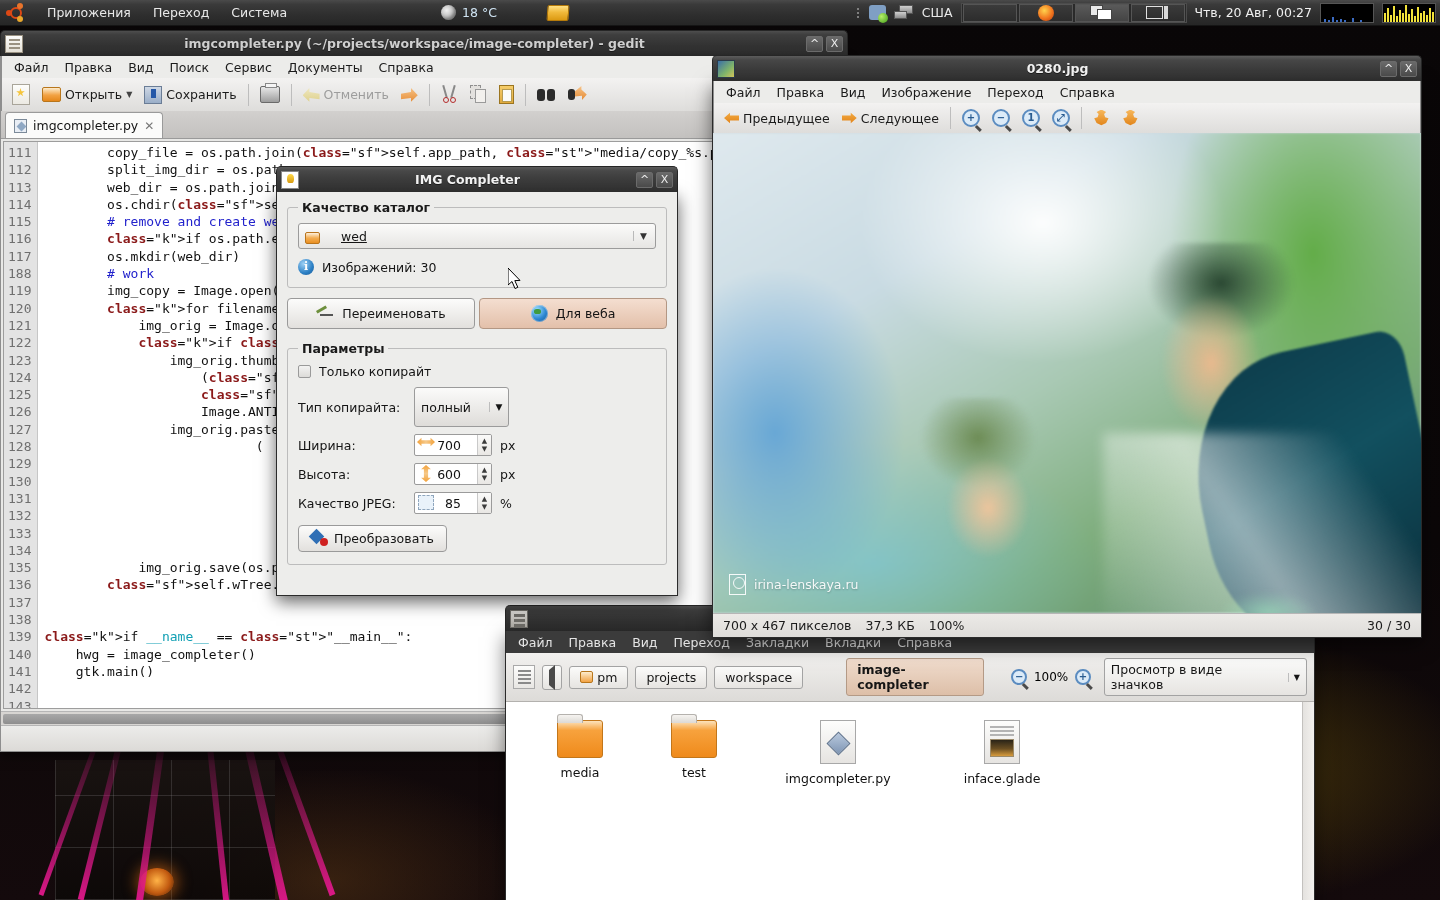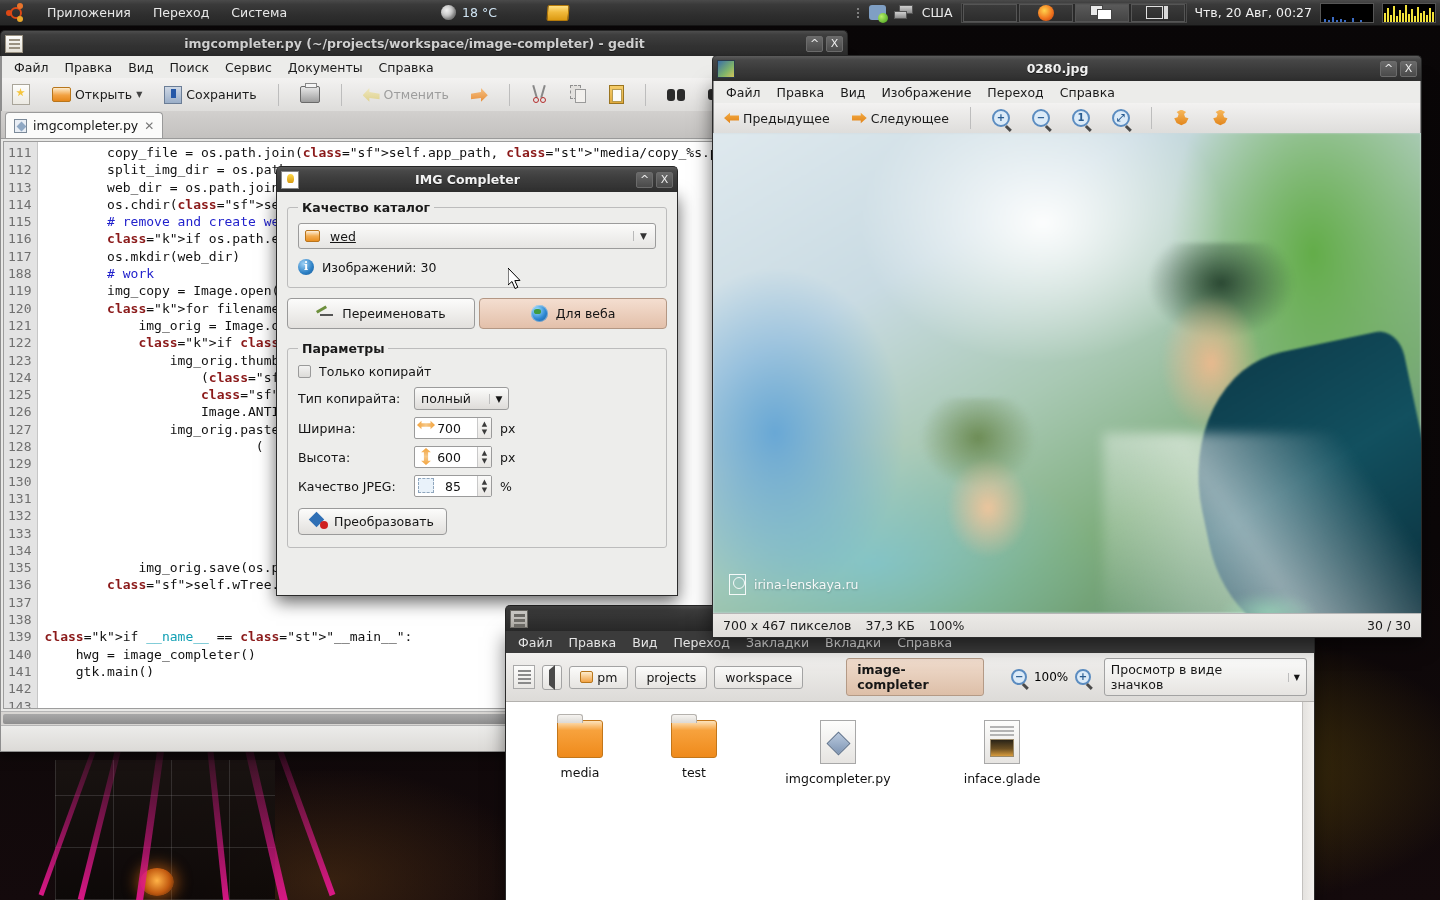--- a/index.html
+++ b/index.html
@@ -122,21 +122,21 @@
     background:linear-gradient(180deg,#6a6a6a,#4a4a4a);
     color:#eee; font-size:11px; line-height:14px; text-align:center; border-radius:2px;
   }
   .menubar {
     height:22px; display:flex; align-items:center; gap:0px;
     background:#ececea; border-left:1px solid #8e8e8e; border-right:1px solid #8e8e8e;
     color:#1b1b1b; font-size:12.5px; padding-left:4px;
   }
   .menubar .mi { padding:2px 8px; }
   .toolbar {
-    display:flex; align-items:center; gap:14px;
+    display:flex; align-items:center; gap:4px;
     background: linear-gradient(180deg,#f3f2f1,#dedddb);
     border-left:1px solid #8e8e8e; border-right:1px solid #8e8e8e;
     padding: 4px 6px;
   }
   .tbsep { width:1px; height:22px; background:#bdbdbd; margin:0 3px; }
   .tbtn { display:flex; align-items:center; gap:4px; padding:2px 4px; border-radius:3px; font-size:12.5px; color:#1b1b1b;}
   .tbtn.disabled { color:#9d9d9d; }
 
   
   #gedit { left:0; top:30px; width:848px; height:722px; z-index:10; }
@@ -200,21 +200,21 @@
   fieldset.grp {
     border:1px solid #bcbcbc; border-radius:3px; margin:0 0 10px 0; padding:8px 10px 12px 10px;
   }
   fieldset.grp legend { font-weight:bold; font-size:12.5px; color:#1a1a1a; padding:0 4px; }
   .combo {
     display:flex; align-items:center;
     background:linear-gradient(180deg,#fbfbfa,#e6e5e3);
     border:1px solid #9b9b9b; border-radius:3px; height:26px; padding:0 2px 0 6px;
     font-size:12.5px; color:#141414;
   }
-  .combo .cb-text { flex:1; display:flex;align-items:center;gap:10px;text-decoration:underline; }
+  .combo .cb-text { flex:1; display:flex;align-items:flex-end;gap:21px;text-decoration:underline; }
   .combo .cb-arrow { width:20px; text-align:center; border-left:1px solid #b9b9b9; color:#333; font-size:9px;}
   .folder-sm {
     width:15px;height:12px;border-radius:2px;
     background:linear-gradient(180deg,#fdf0dc,#f3ad52 50%,#e98f21);
     border:1px solid #b9741c;
   }
   .info-row { display:flex; align-items:center; gap:8px; margin-top:10px; font-size:12.5px; color:#151515;}
   .info-ic {
     width:16px;height:16px;border-radius:50%;
     background:radial-gradient(circle at 35% 30%,#9ed1f5,#2b7fc4 60%,#1a5a96);
@@ -237,21 +237,21 @@
   }
   .globe:after{content:"";position:absolute;left:3px;top:4px;width:7px;height:5px;background:#3f9b3f;border-radius:40%;}
   .rename-ic { width:18px;height:14px;position:relative;}
   .rename-ic:before{content:"";position:absolute;left:0;top:1px;width:11px;height:3px;background:#6d8f3d;transform:rotate(-30deg);}
   .rename-ic:after{content:"";position:absolute;left:4px;top:7px;width:13px;height:2px;background:#555;}
   .chk-row { display:flex; align-items:center; gap:8px; font-size:12.5px; color:#151515; margin-bottom:8px;}
   .chkbox { width:13px;height:13px;border:1px solid #9a9a9a;border-radius:2px;background:linear-gradient(180deg,#f3f3f2,#dcdbd8);}
   .frow { display:flex; align-items:center; gap:8px; margin-bottom:7px; font-size:12.5px; color:#151515;}
   .flabel { width:108px; }
   .combo-sm {
-    display:flex;align-items:center; width:95px; height:23px;
+    display:flex;align-items:center; width:95px; height:40px;
     background:linear-gradient(180deg,#fbfbfa,#dedcd9);
     border:1px solid #9b9b9b; border-radius:3px; padding-left:6px; font-size:12.5px;
   }
   .combo-sm .cb-arrow { margin-left:auto; width:19px; text-align:center; border-left:1px solid #bdbdbd; font-size:9px; }
   .spin {
     display:flex; align-items:center; width:78px; height:22px;
     background:#fff; border:1px solid #9b9b9b; border-radius:2px; overflow:hidden;
   }
   .spin .sp-ic { width:18px; height:18px; margin-left:2px; flex:0 0 auto; }
   .spin .sp-val { flex:1; text-align:right; padding-right:16px; font-size:12.5px; color:#111;}

